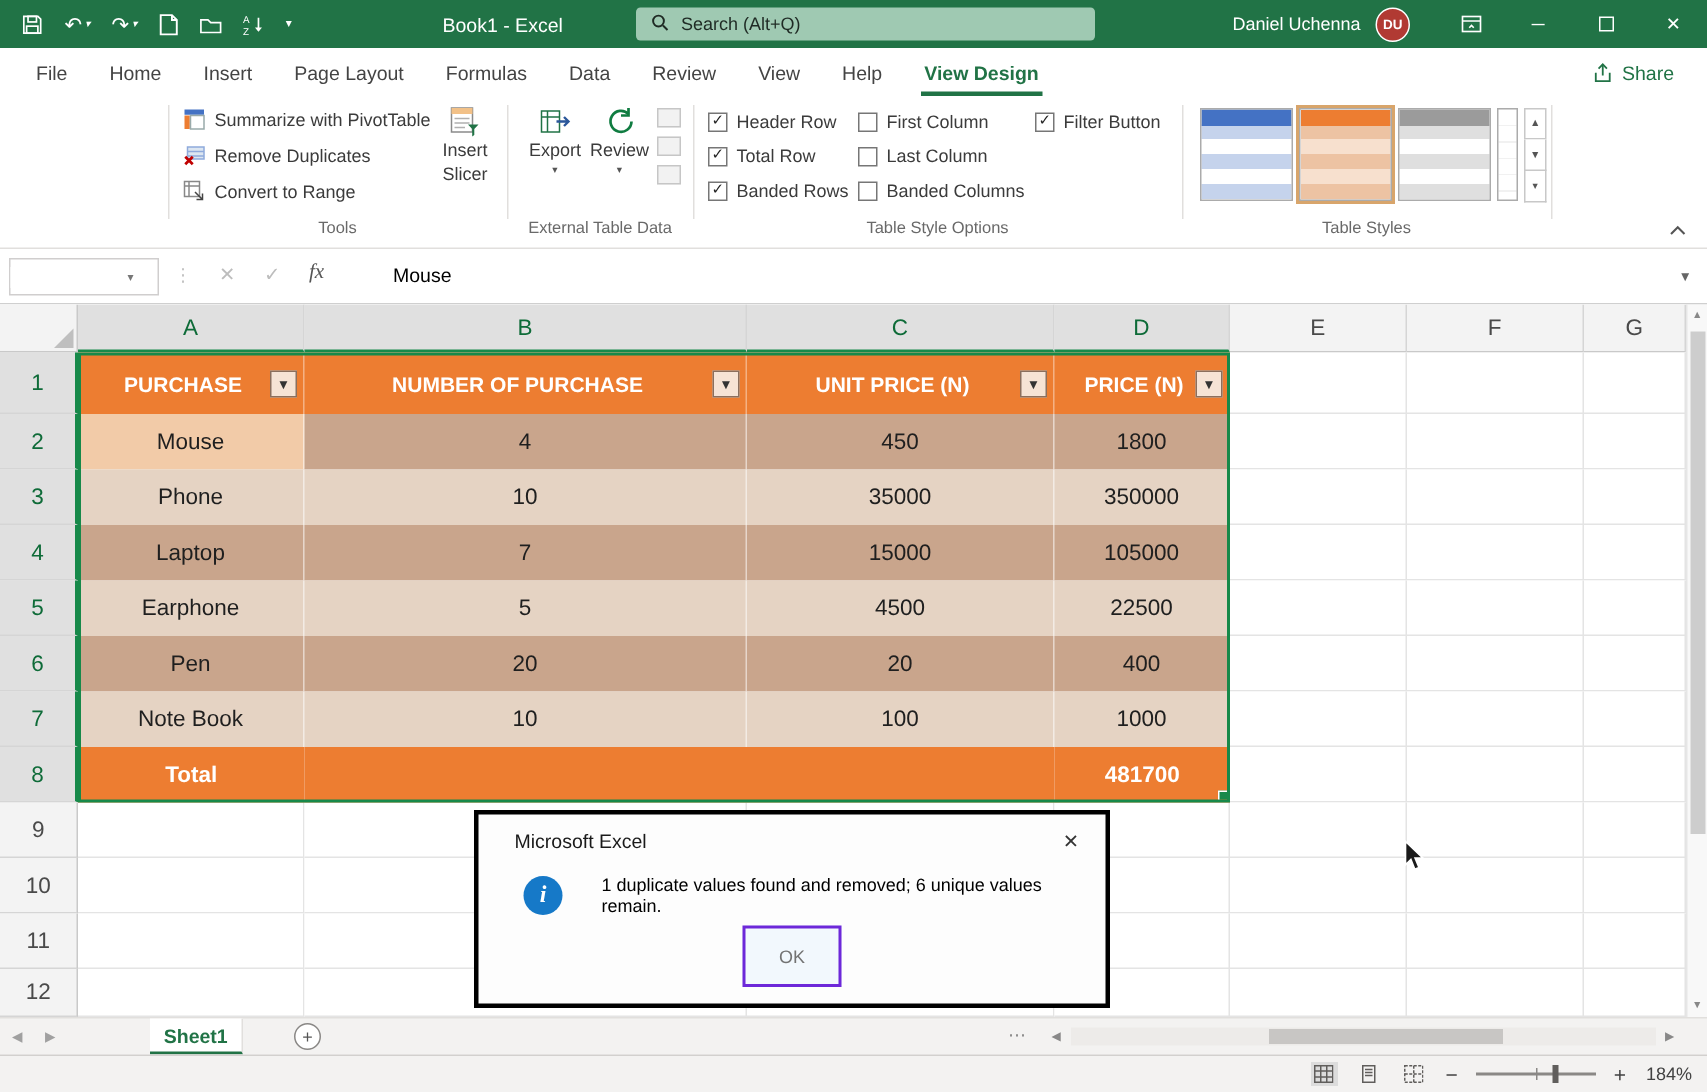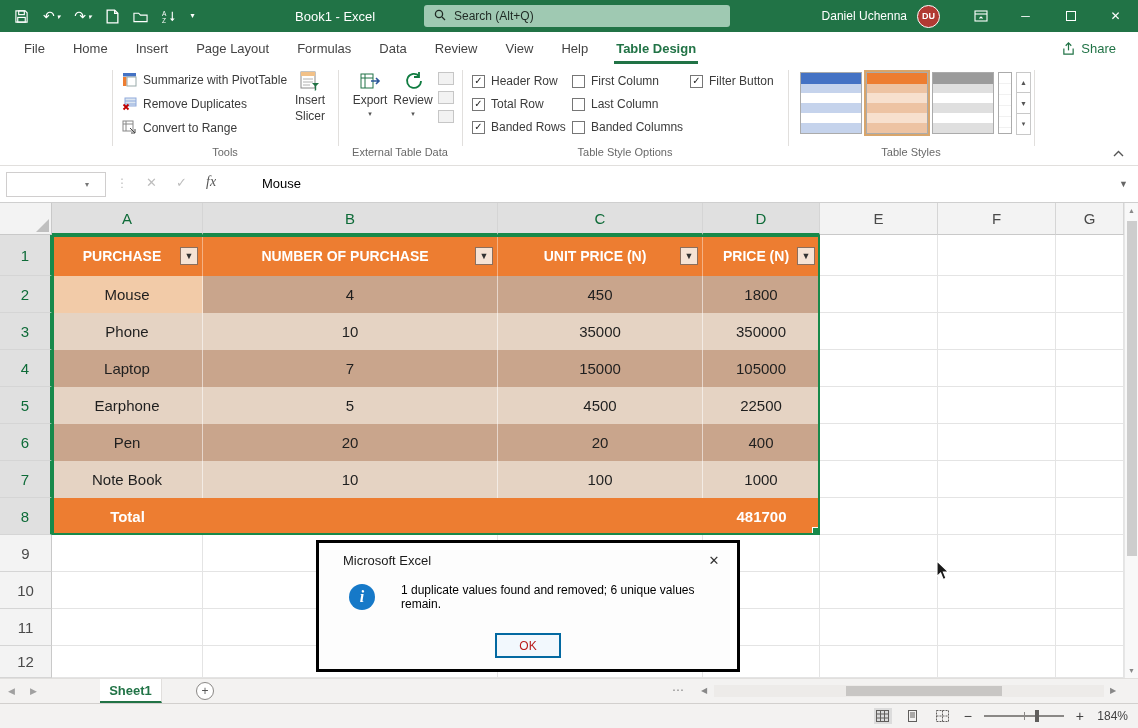--- a/index.html
+++ b/index.html
@@ -97,21 +97,21 @@
   .vs-thumb{position:absolute;left:2px;top:18px;width:10px;height:335px;background:#CDCDCD;}
   .vs-down{position:absolute;bottom:0;width:100%;}
 
   
   .dialog{position:absolute;left:316px;top:540px;width:424px;height:132px;background:#FDFDFD;border:3px solid #000;z-index:30;}
   .dlg-title{height:34px;display:flex;align-items:center;padding-left:24px;font-size:13px;color:#1a1a1a;}
   .dlg-close{position:absolute;right:8px;top:6px;width:30px;height:22px;display:flex;align-items:center;justify-content:center;font-size:13px;color:#333;}
   .dlg-body{display:flex;align-items:center;padding:6px 14px 0 30px;}
   .info-icon{width:26px;height:26px;border-radius:50%;background:var(--info-blue,#1679C8);color:#fff;display:flex;align-items:center;justify-content:center;font-size:16px;font-weight:bold;font-style:italic;font-family:"Liberation Serif",serif;flex:0 0 26px;}
   .dlg-msg{font-size:12px;color:#000;margin-left:26px;}
-  .dlg-ok{position:absolute;left:50%;transform:translateX(-50%);bottom:11px;width:66px;height:25px;background:#F2F8FD;border:2px solid #0369a1;font-size:12px;color:#b91c1c;display:flex;align-items:center;justify-content:center;}
+  .dlg-ok{position:absolute;left:50%;transform:translateX(-50%);bottom:11px;width:66px;height:41px;background:#F2F8FD;border:2px solid #6d28d9;font-size:12px;color:#737373;display:flex;align-items:center;justify-content:center;}
 
   
   .sheetbar{position:absolute;left:0;top:678px;width:1138px;height:25px;background:#F3F2F1;border-top:1px solid #E1DFDD;display:block;font-size:12px;color:#555;}
   .sb-nav{position:absolute;top:0;height:24px;display:flex;align-items:center;font-size:9px;color:#A0A0A0;}
   .sheet-tab{position:absolute;left:100px;top:0;width:62px;height:24px;background:#fff;color:var(--green,#217346);font-weight:bold;font-size:13px;display:flex;align-items:center;justify-content:center;border-bottom:2px solid var(--green,#217346);border-right:1px solid #E1DFDD;}
   .add-sheet{position:absolute;left:196px;top:3px;width:18px;height:18px;border:1px solid #8A8886;border-radius:50%;display:flex;align-items:center;justify-content:center;font-size:12px;color:#555;background:#fff;}
   .sb-dots{position:absolute;left:672px;top:4px;color:#888;}
   .hs-arrow{position:absolute;top:7px;font-size:8px;color:#888;}
   .hs-track{position:absolute;left:714px;top:6px;width:390px;height:12px;background:#EDEBE9;}
   .hs-thumb{position:absolute;left:132px;top:1px;width:156px;height:10px;background:#C8C6C4;}
@@ -201,21 +201,21 @@
     <div class="tabs" id="menu-tabs">
         <div class="mtab">File</div>
         <div class="mtab">Home</div>
         <div class="mtab">Insert</div>
         <div class="mtab">Page Layout</div>
         <div class="mtab">Formulas</div>
         <div class="mtab">Data</div>
         <div class="mtab">Review</div>
         <div class="mtab">View</div>
         <div class="mtab">Help</div>
-        <div class="mtab active">Table Design</div>
+        <div class="mtab active">View Design</div>
       </div>
     <div class="share">
       <svg width="13" height="13" viewBox="0 0 14 14" fill="none" stroke="#217346" stroke-width="1.3">
           <path d="M7 9V1"></path>
           <path d="M4 4l3-3 3 3"></path>
           <path d="M2 7v6h10V7"></path>
         </svg>
       <span>Share</span>
     </div>
   </div>

